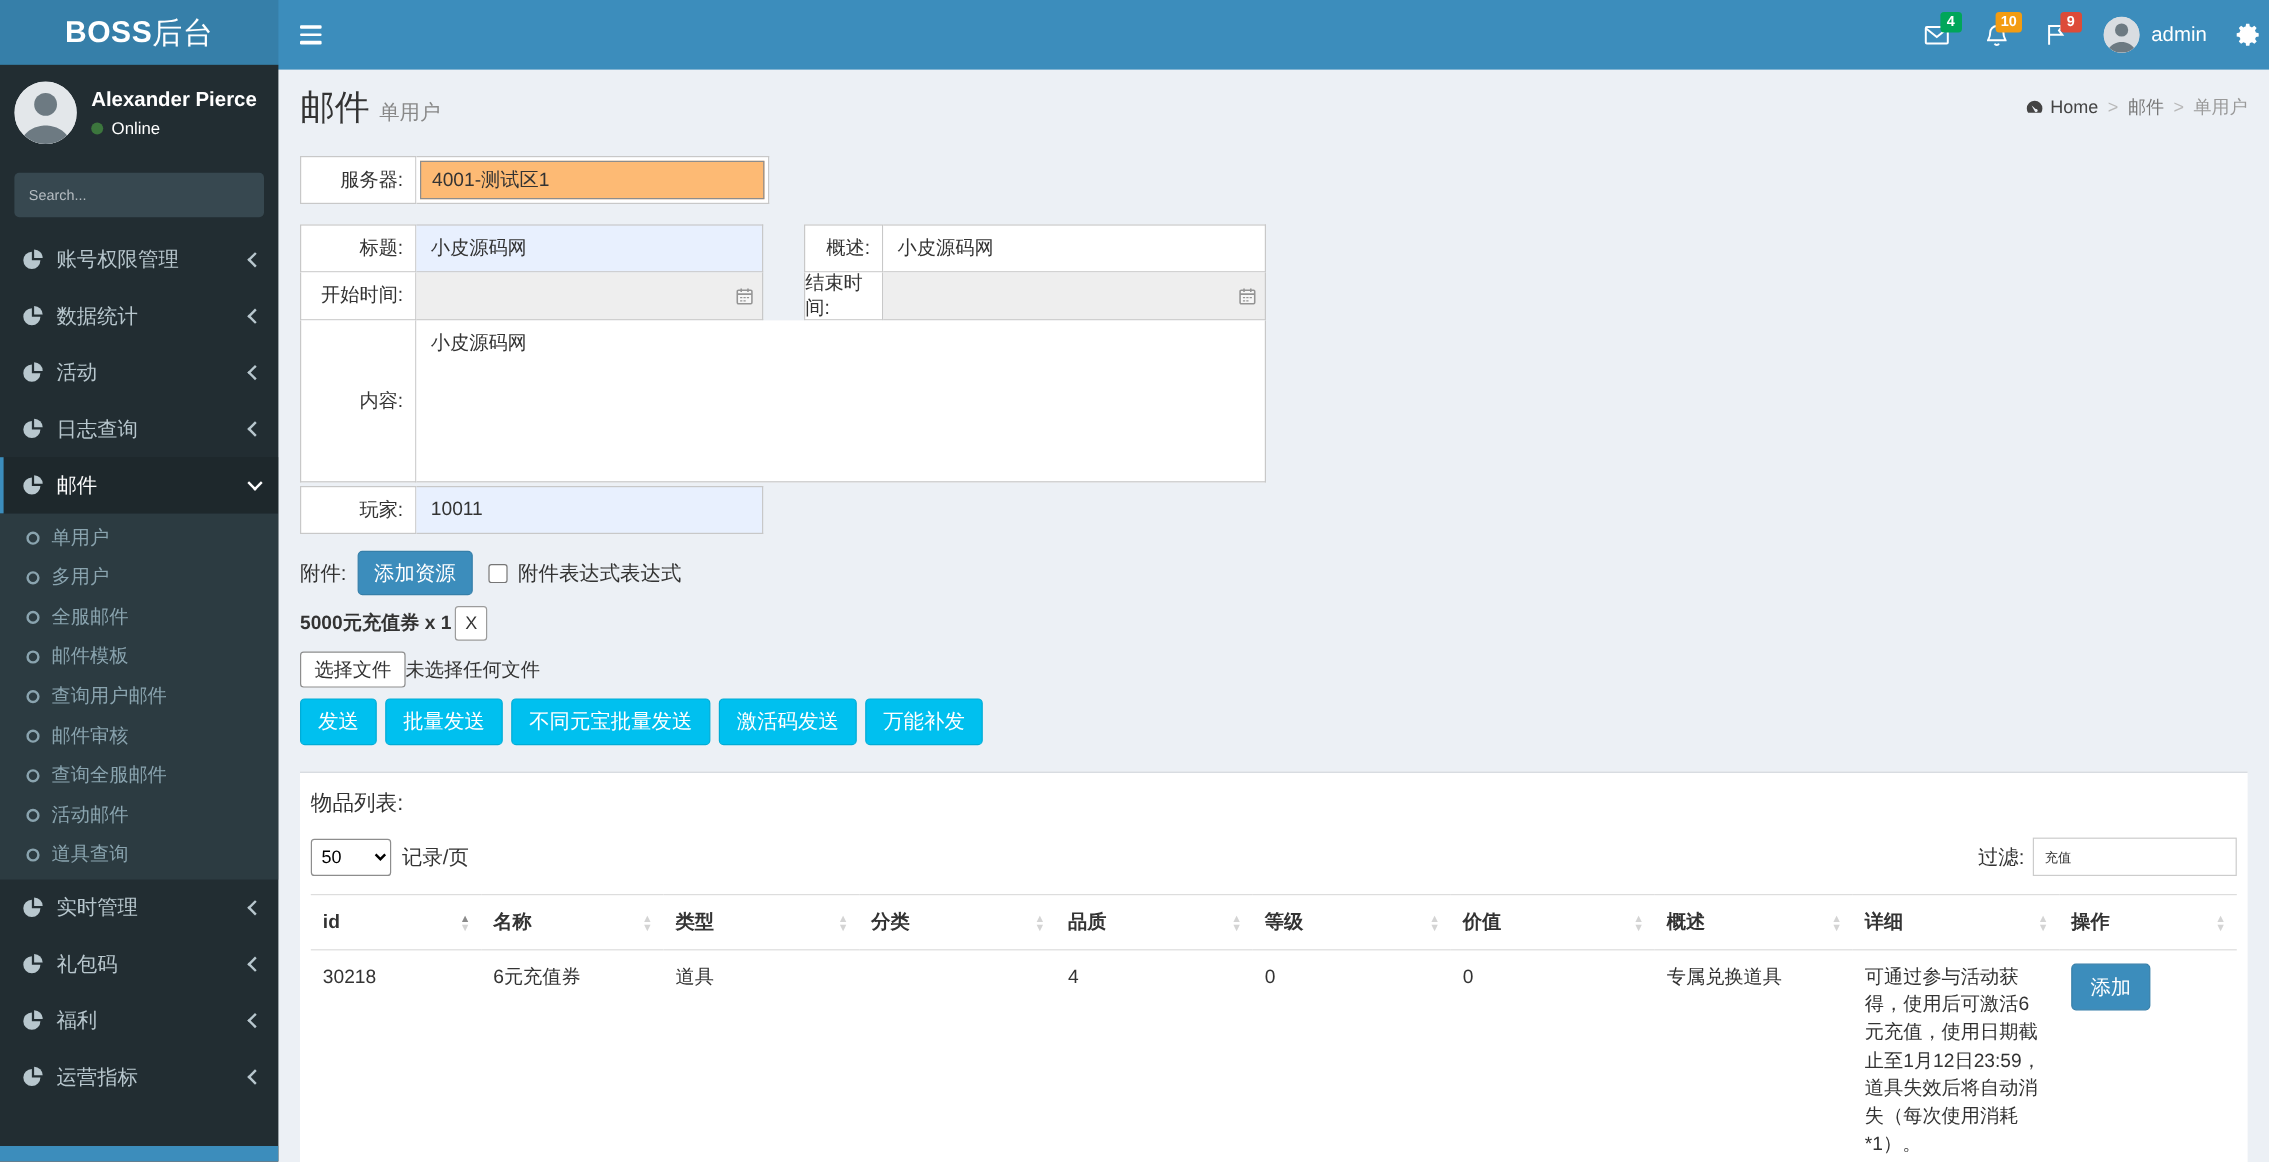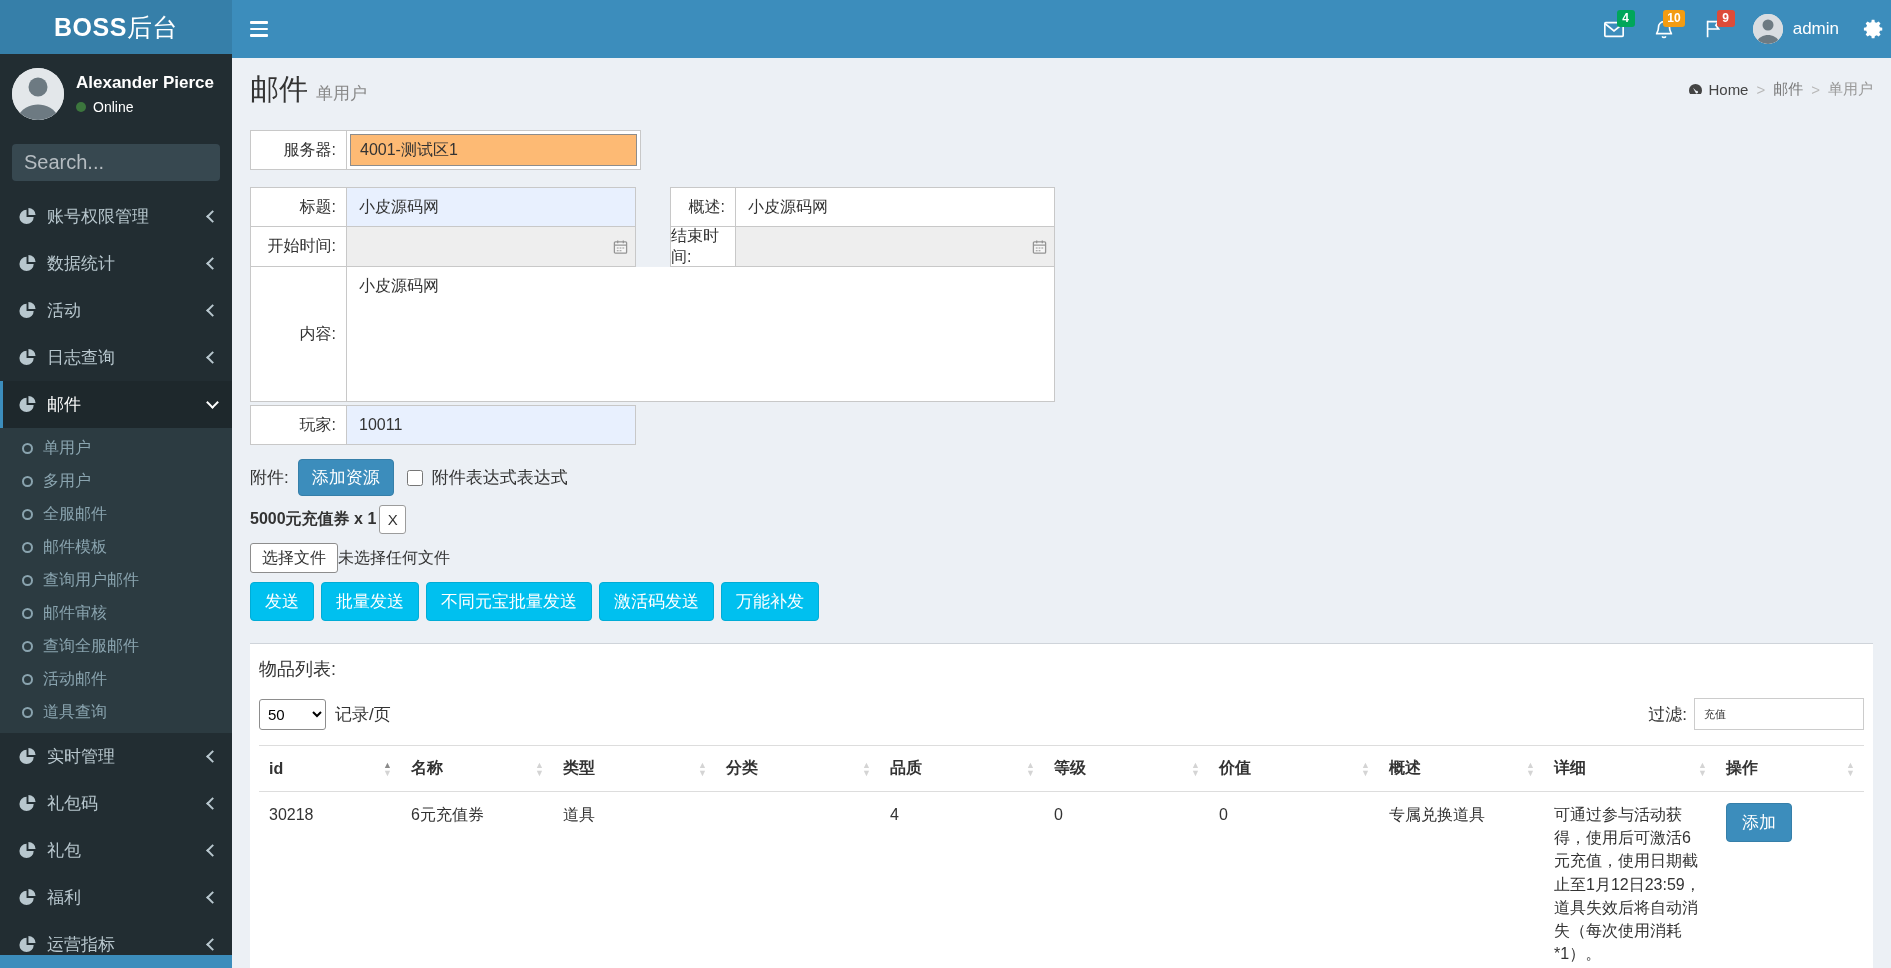--- a/index.html
+++ b/index.html
@@ -28,21 +28,21 @@
   .nav-gear { color:#fff; font-size:21px; padding:0 6px 0 10px; }
 
   
   .sidebar { position:absolute; left:0; top:54px; width:232px; height:914px; background:#222d32; overflow:hidden; }
   .user-panel { display:flex; align-items:center; gap:12px; padding:14px 12px; }
   .avatar-lg { width:52px; height:52px; border-radius:50%; overflow:hidden; background:#dfe3e6; flex:0 0 52px; }
   .user-meta .uname { color:#fff; font-size:17px; font-weight:bold; margin-bottom:6px; }
   .user-meta .ustatus { color:#fff; font-size:14px; display:flex; align-items:center; gap:7px; }
   .dot { width:10px; height:10px; border-radius:50%; background:#3c763d; display:inline-block; }
   .side-search { margin:10px 12px 12px; display:flex; background:#374850; border-radius:4px; height:37px; overflow:hidden; }
-  .side-search input { flex:1; background:transparent; border:0; outline:none; color:#84cc16; padding:0 12px; font-size:20px; font-family:inherit; }
+  .side-search input { flex:1; background:transparent; border:0; outline:none; color:#84cc16; padding:0 12px; font-size:12px; font-family:inherit; }
   .side-search input::placeholder { color:#b5bcc1; }
 
   ul.menu { list-style:none; }
   .menu > li > a { display:flex; align-items:center; gap:10px; padding:12px 15px; color:#b8c7ce; font-size:17px; text-decoration:none; border-left:3px solid transparent; cursor:pointer; }
   .menu > li > a .pie { color:#b8c7ce; flex:0 0 19px; }
   .menu > li > a .chev { margin-left:auto; width:9px; height:9px; border-left:2px solid #b8c7ce; border-bottom:2px solid #b8c7ce; transform:rotate(45deg); }
   .menu > li.active > a { background:#1e282c; color:#fff; border-left-color:#3c8dbc; }
   .menu > li.active > a .chev { transform:rotate(-45deg); margin-top:-4px; border-color:#fff; }
   ul.submenu { list-style:none; background:#2c3b41; padding:4px 0; }
   ul.submenu li a { display:flex; align-items:center; gap:10px; padding:6px 15px 6px 22px; color:#8aa4af; font-size:16px; cursor:pointer; }
@@ -306,30 +306,20 @@
           <span class="chev"></span>
         </a>
       </li>
     <li>
         <a>
       <svg class="pie ico" width="19" height="19" viewBox="0 0 20 20" fill="currentColor">
             <path d="M9 3 A7.5 7.5 0 1 0 16.5 10.5 L9 10.5 Z"></path>
             <path d="M11 1 A7.5 7.5 0 0 1 18.5 8.5 L11 8.5 Z"></path>
           </svg>
       <span>礼包码</span>
-          <span class="chev"></span>
-        </a>
-      </li>
-    <li>
-        <a>
-      <svg class="pie ico" width="19" height="19" viewBox="0 0 20 20" fill="currentColor">
-            <path d="M9 3 A7.5 7.5 0 1 0 16.5 10.5 L9 10.5 Z"></path>
-            <path d="M11 1 A7.5 7.5 0 0 1 18.5 8.5 L11 8.5 Z"></path>
-          </svg>
-      <span>礼包</span>
           <span class="chev"></span>
         </a>
       </li>
     <li>
         <a>
       <svg class="pie ico" width="19" height="19" viewBox="0 0 20 20" fill="currentColor">
             <path d="M9 3 A7.5 7.5 0 1 0 16.5 10.5 L9 10.5 Z"></path>
             <path d="M11 1 A7.5 7.5 0 0 1 18.5 8.5 L11 8.5 Z"></path>
           </svg>
       <span>福利</span>

